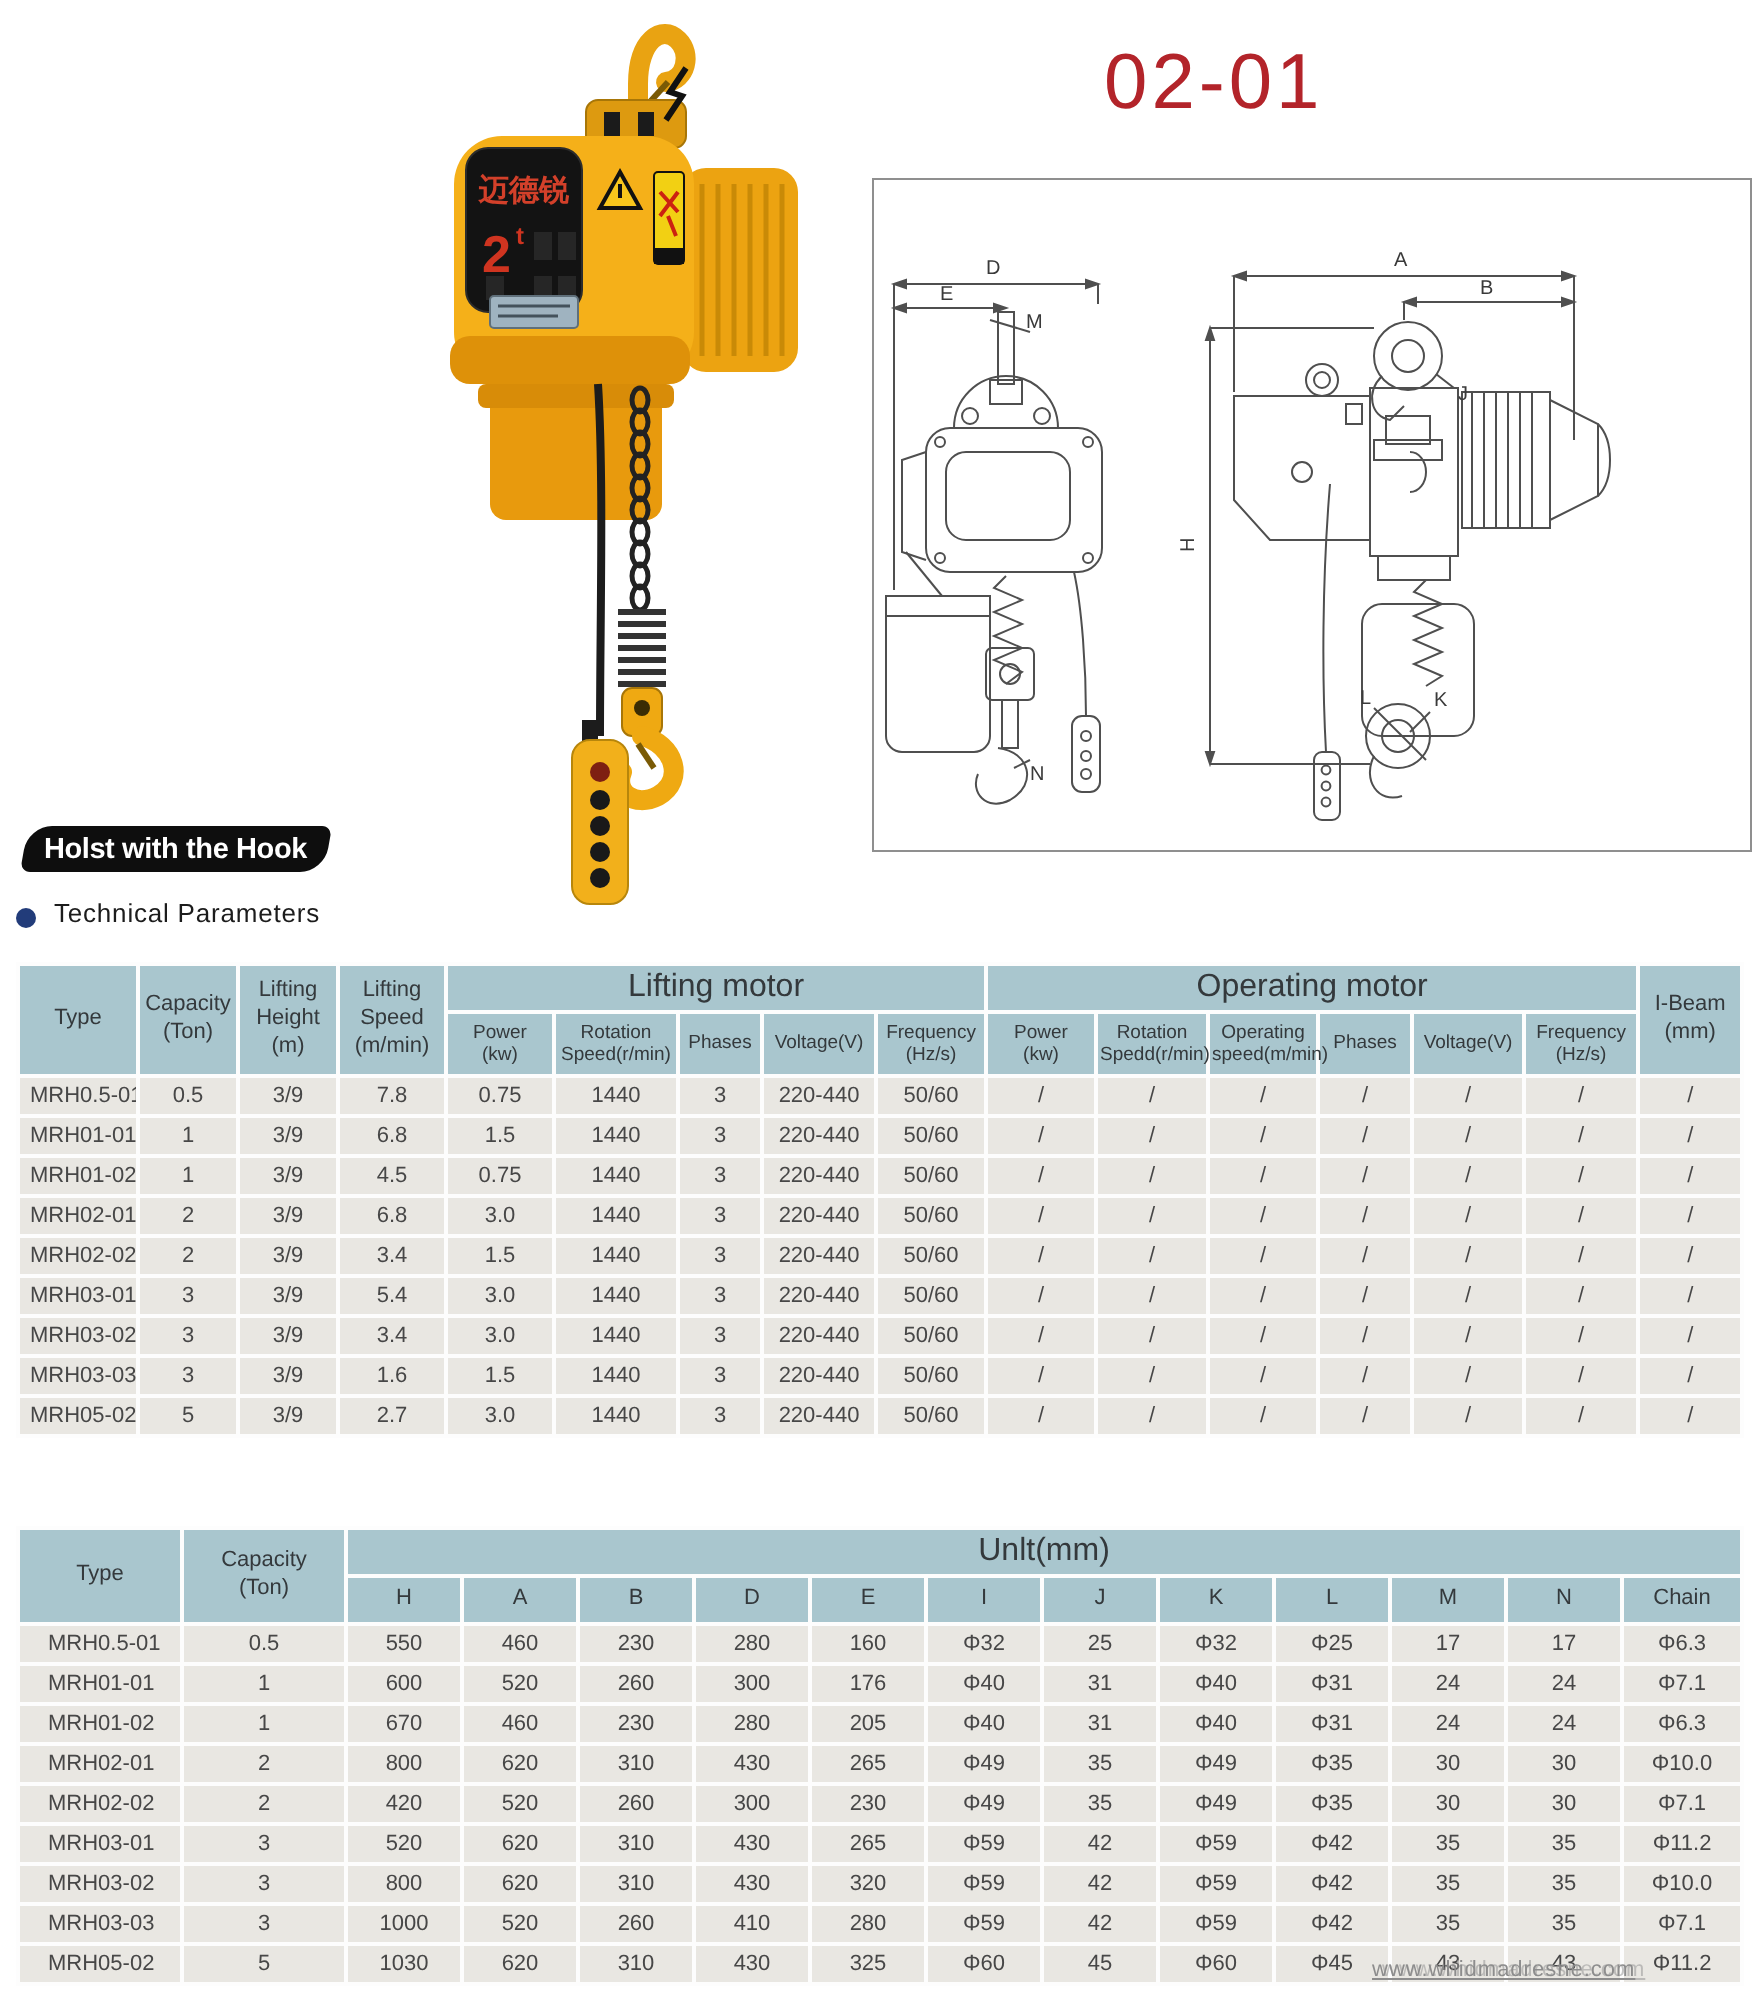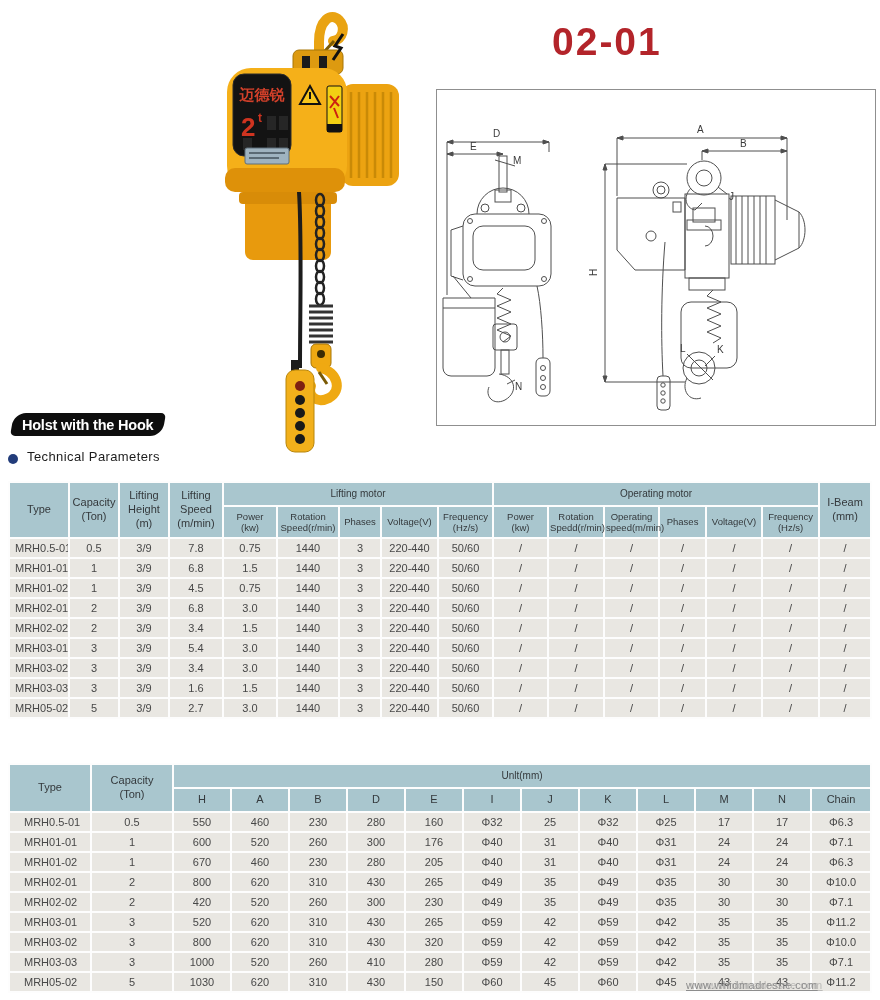--- a/index.html
+++ b/index.html
@@ -7,21 +7,21 @@
     width:880px;height:1000px;position:relative;background:#ffffff;
     font-family:"Liberation Sans", sans-serif;color:#3c3c3c;overflow:hidden;
   }
   .abs{position:absolute}
 
   
   .photo{left:183px;top:0;width:230px;height:455px}
 
   
   .model-code{
-    left:552px;top:20px;font-size:39px;font-weight:bold;color:#b3242a;
+    left:552px;top:20px;font-size:39px;font-weight:normal;color:#b3242a;
     letter-spacing:2px;
   }
 
   
   .drawing-box{left:436px;top:89px;width:438px;height:335px;border:1px solid #8f8f8f;background:#fff}
   .drawing-box svg{display:block}
 
   
   .badge{
     left:10px;top:413px;width:152px;height:23px;background:#0e0e0e;
@@ -41,21 +41,21 @@
   .section .lbl{font-size:13px;color:#1c1c1c;letter-spacing:0.4px}
 
   
   table{border-collapse:separate;border-spacing:2px;table-layout:fixed;background:#fdfdfd}
   #tech-table{left:8px;top:481px;width:864px}
   #size-table{left:8px;top:763px;width:864px}
   th{
     background:#a9c6ce;color:#34393c;font-weight:normal;font-size:11px;
     white-space:pre-line;vertical-align:middle;padding:1px 1px;line-height:1.25;
   }
-  th.grp{height:20px;font-size:10px}
+  th.grp{height:20px;font-size:16px}
   th.sub{height:28px;font-size:9.5px;line-height:1.2}
   #size-table th.sub{height:20px;font-size:11px}
   td{
     background:#e9e7e2;color:#474747;font-size:11px;text-align:center;
     height:18px;padding:0 2px;white-space:nowrap;overflow:hidden;
   }
   td.type{text-align:left;padding-left:5px}
   #size-table td.type{padding-left:14px}
   #size-table td{height:18px}
 
@@ -684,21 +684,21 @@
         <td>35</td>
         <td>Φ7.1</td>
       </tr>
       <tr>
         <td class="type">MRH05-02</td>
         <td>5</td>
         <td>1030</td>
         <td>620</td>
         <td>310</td>
         <td>430</td>
-        <td>150</td>
+        <td>325</td>
         <td>Φ60</td>
         <td>45</td>
         <td>Φ60</td>
         <td>Φ45</td>
         <td>43</td>
         <td>43</td>
         <td>Φ11.2</td>
       </tr>
     </tbody>
   </table>

